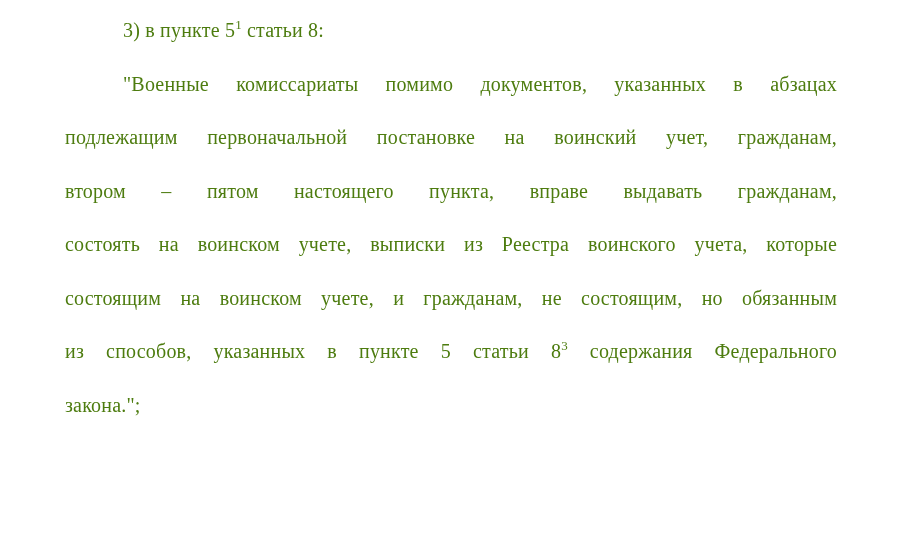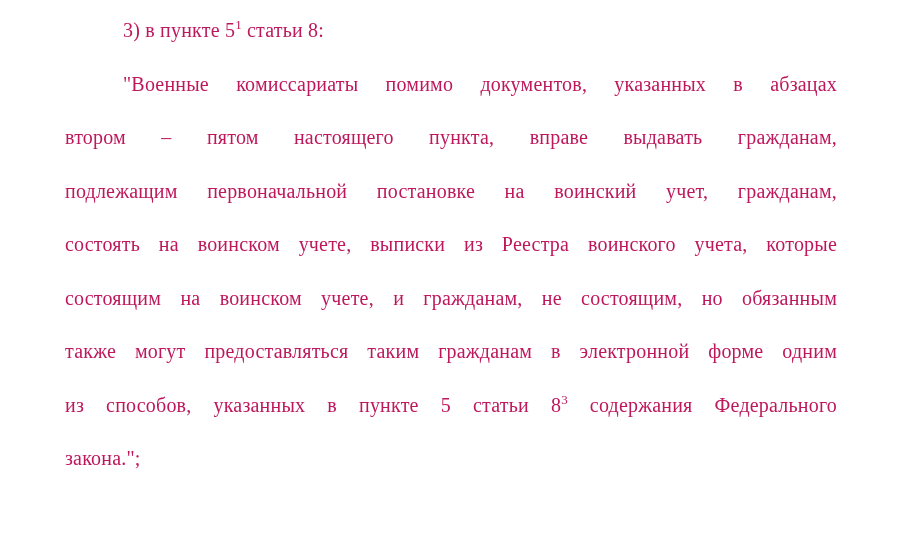--- a/index.html
+++ b/index.html
@@ -7,21 +7,21 @@
     width: 900px; height: 547px;
     background: #ffffff;
     overflow: hidden;
   }
   .page {
     width: 900px; height: 547px;
     background: #ffffff;
     padding: 4px 63px 0 65px;
     font-family: "Liberation Serif", "DejaVu Serif", serif;
     font-size: 20px;
-    color: #be185d;
+    color: #4d7c0f;
     letter-spacing: 0.2px;
   }
   .line {
     line-height: 53.5px;
     white-space: nowrap;
     text-align: left;
   }
   .indent { text-indent: 58px; }
   .just {
     white-space: normal;
@@ -38,27 +38,26 @@
 </head>
 <body>
 
 <div class="page">
 
   <p class="line indent"><span>3) в пункте 5</span><sup class="ss">1</sup><span> статьи 8:</span></p>
 
 
   <p class="line just indent"><span>"Военные комиссариаты помимо документов, указанных в абзацах</span></p>
 
+  <p class="line just"><span>подлежащим первоначальной постановке на воинский учет, гражданам,</span></p>
+
   <p class="line just"><span>втором – пятом настоящего пункта, вправе выдавать гражданам,</span></p>
-
-  <p class="line just"><span>подлежащим первоначальной постановке на воинский учет, гражданам,</span></p>
 
   <p class="line just"><span>состоять на воинском учете, выписки из Реестра воинского учета, которые</span></p>
 
   <p class="line just"><span>состоящим на воинском учете, и гражданам, не состоящим, но обязанным</span></p>
 
-  <p class="line just"><span>также могут предоставляться таким гражданам в электронной форме одним</span></p>
 
   <p class="line just"><span>из способов, указанных в пункте 5 статьи 8</span><sup class="ss">3</sup><span> содержания Федерального</span></p>
 
   <p class="line"><span>закона.";</span></p>
 
 </div>
 
 </body></html>

